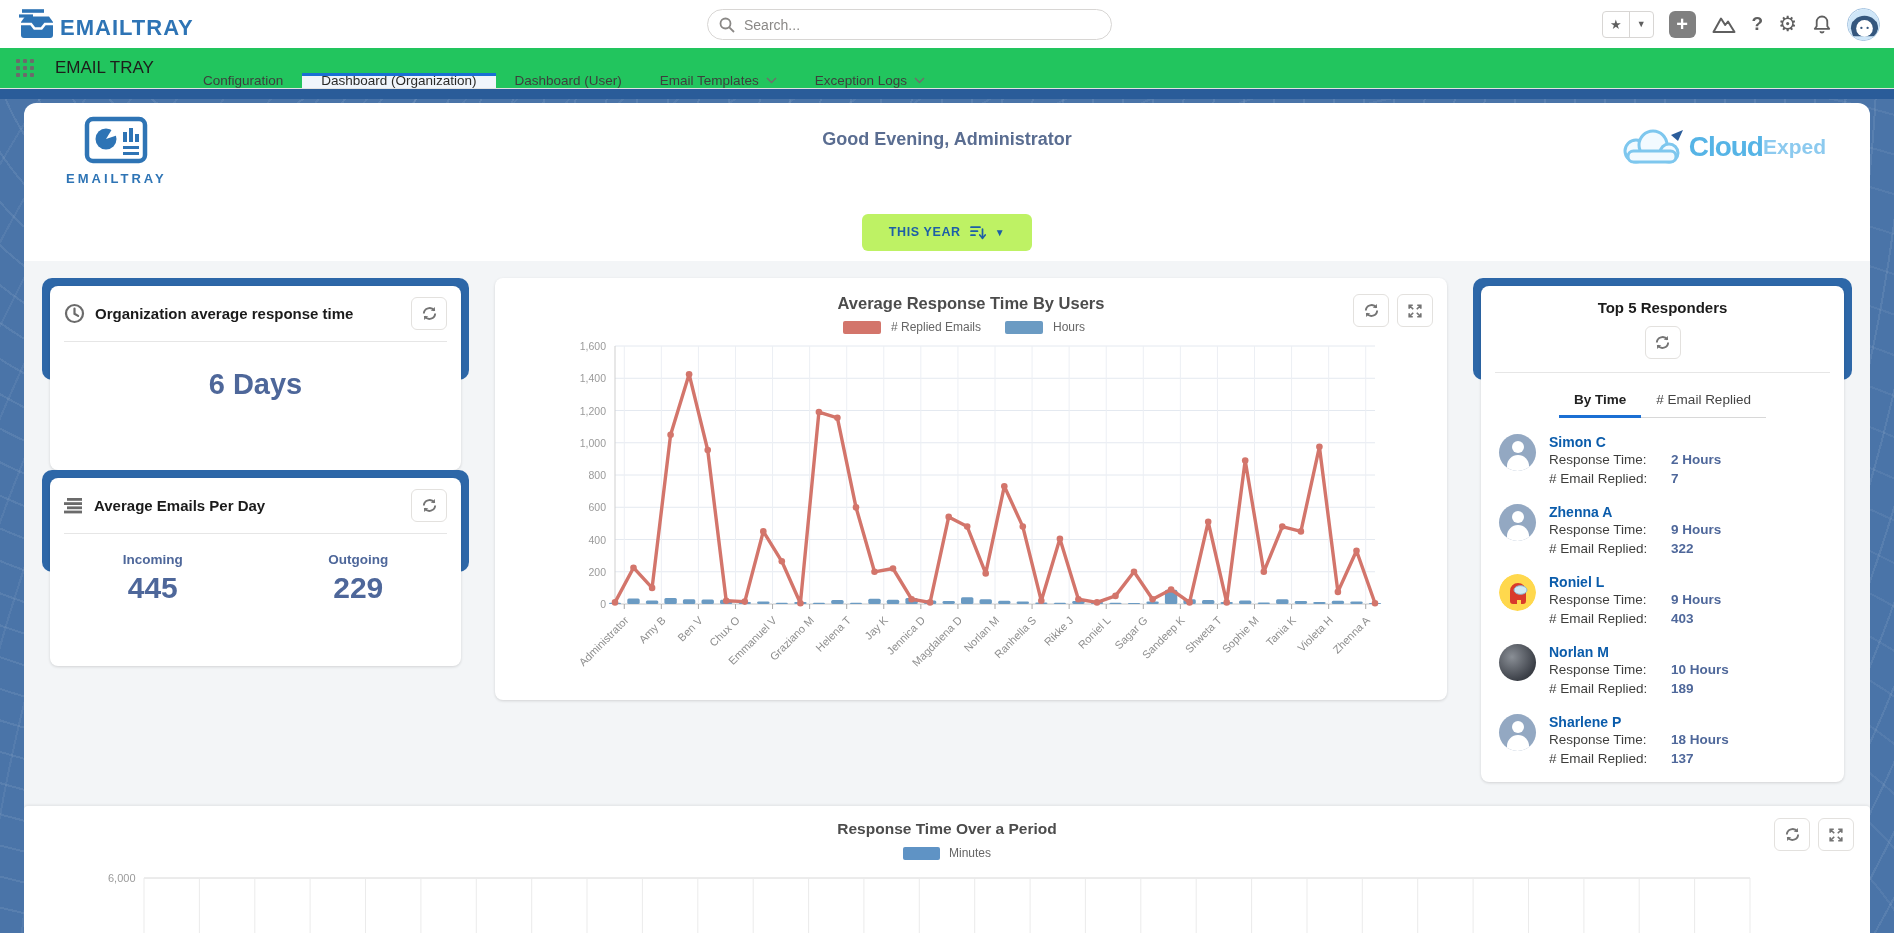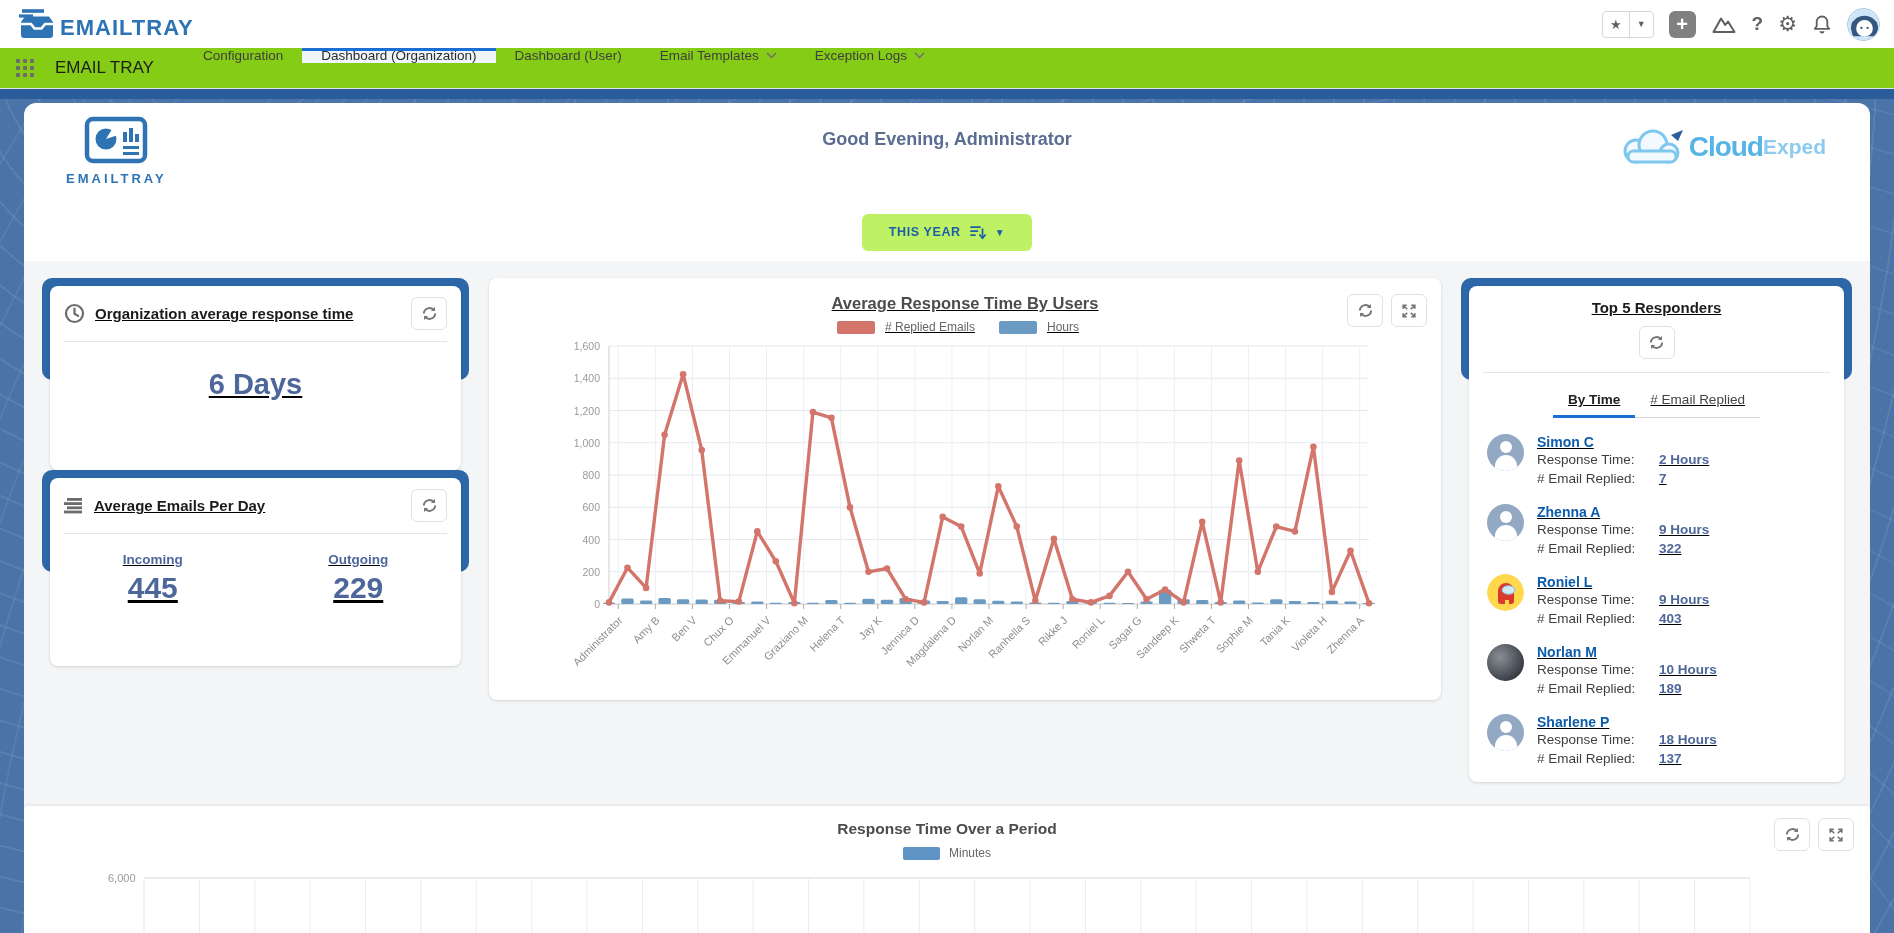--- a/index.html
+++ b/index.html
@@ -21,21 +21,21 @@
   .starbox > div + div { border-left:1px solid #d8d6d4; font-size:9px; }
   .plustile { width:27px; height:27px; border-radius:6px; background:#808080; color:#fff; font-size:20px;
     display:flex; align-items:center; justify-content:center; line-height:1; font-weight:bold;}
   .ticon { color:#5f5f5f; display:flex; align-items:center; justify-content:center; cursor:pointer; }
   .qmark { font-size:19px; font-weight:bold; }
   .gear  { font-size:21px; }
   .avatarastro { width:33px; height:33px; border-radius:50%; overflow:hidden; border:1px solid #9fc0de; }
 
   
   .navbar { height:41px; border-bottom:1px solid #e2e2e2; box-shadow:0 1px 2px rgba(0,0,0,.05);
-    display:flex; align-items:flex-start; padding-left:16px; position:relative; background:#84cc16;}
+    display:flex; align-items:flex-end; padding-left:16px; position:relative; background:#22c55e;}
   .waffle { width:22px; display:grid; grid-template-columns:repeat(3,4px); grid-template-rows:repeat(3,4px);
     gap:3px; align-self:center; cursor:pointer; }
   .waffle i { background:#6b6b6b; border-radius:1px; }
   .appname { font-size:17px; color:#1d1d1b; align-self:center; margin:0 30px 0 17px; white-space:nowrap; }
   .tabs { display:flex; align-items:stretch; }
   .tab { display:flex; align-items:center; gap:7px; padding:0 19px; font-size:13.5px; color:#3e3e3c; cursor:pointer; white-space:nowrap;}
   .tab.active { background:#f0f5fb; box-shadow:inset 0 3px 0 #1b6fd3; color:#2b2b29; }
 
   
   .content { height:844px; position:relative;
@@ -57,21 +57,21 @@
   .cl1 { font-size:28px; font-weight:bold; color:#56b4e6; letter-spacing:-1px; }
   .cl2 { font-size:21px; font-weight:bold; color:#8ccaef; }
 
   .filterrow { height:58px; display:flex; align-items:center; justify-content:center; flex:none; }
   .filterbtn { display:flex; align-items:center; gap:9px; background:#bef264; border:none; border-radius:6px;
     padding:11px 27px; color:#1d5fa7; font-size:12.5px; font-weight:bold; letter-spacing:.6px; cursor:pointer;
     font-family:"Liberation Sans",sans-serif;}
   .filterbtn .caret { font-size:10px; }
 
   .dash { flex:1; background:#f3f5f7; padding:17px 18px 0; }
-  .row1 { display:flex; gap:20px; align-items:flex-start;text-decoration:underline; }
+  .row1 { display:flex; gap:26px; align-items:flex-start; }
 
   .colleft { width:427px; flex:none; display:flex; flex-direction:column; }
   .frame { position:relative; }
   .frame::before { content:""; position:absolute; top:0; left:0; right:0; height:102px; background:#2d67a8; border-radius:10px; }
   .frame .card { position:relative; margin:8px 8px 0; }
 
   .card { background:#fff; border-radius:8px; box-shadow:0 1px 3px rgba(0,0,0,.14); }
   .cardhead { display:flex; align-items:center; padding:11px 14px; gap:10px; }
   .cardhead .ctitle { font-size:15px; font-weight:bold; color:#1b1b1b; flex:1; }
   .iconbtn { width:36px; height:33px; border:1px solid #e3e1de; border-radius:6px; background:#fff;
@@ -129,20 +129,27 @@
 
 <div class="topbar">
   <div class="brandlogo">
     <svg width="42" height="34" viewBox="0 0 42 34">
       <path d="M8 4 h22" stroke="#2e74b5" stroke-width="3.6"></path>
       <path d="M5 9 h14" stroke="#2e74b5" stroke-width="3.2"></path>
       <path d="M7 15 L11 9.5 H35 L39 15 V28 a3 3 0 0 1 -3 3 H10 a3 3 0 0 1 -3 -3 Z" fill="#2e74b5"></path>
       <path d="M7 17 h10 l3.5 4.5 h7 L31 17 h8" stroke="#fff" stroke-width="2.6" fill="none"></path>
     </svg>
     <span class="brandtext">EMAILTRAY</span>
+  </div>
+  <div class="searchwrap">
+    <svg width="16" height="16" viewBox="0 0 16 16">
+      <circle cx="6.5" cy="6.5" r="5" fill="none" stroke="#8a8886" stroke-width="1.8"></circle>
+      <path d="M10.3 10.3 L15 15" stroke="#8a8886" stroke-width="1.8"></path>
+    </svg>
+    <input class="searchinput" placeholder="Search..." style="">
   </div>
   <div class="topicons">
     <div class="starbox">
       <div>★</div>
       <div>▼</div>
     </div>
     <div class="plustile">+</div>
     <div class="ticon">
       <svg width="26" height="22" viewBox="0 0 26 22">
           <path d="M2.5 19 L10 5.5 l4.2 6.5 L17 8.5 l6.5 10.5 z" fill="none" stroke="#5f5f5f" stroke-width="2" stroke-linejoin="round"></path>

